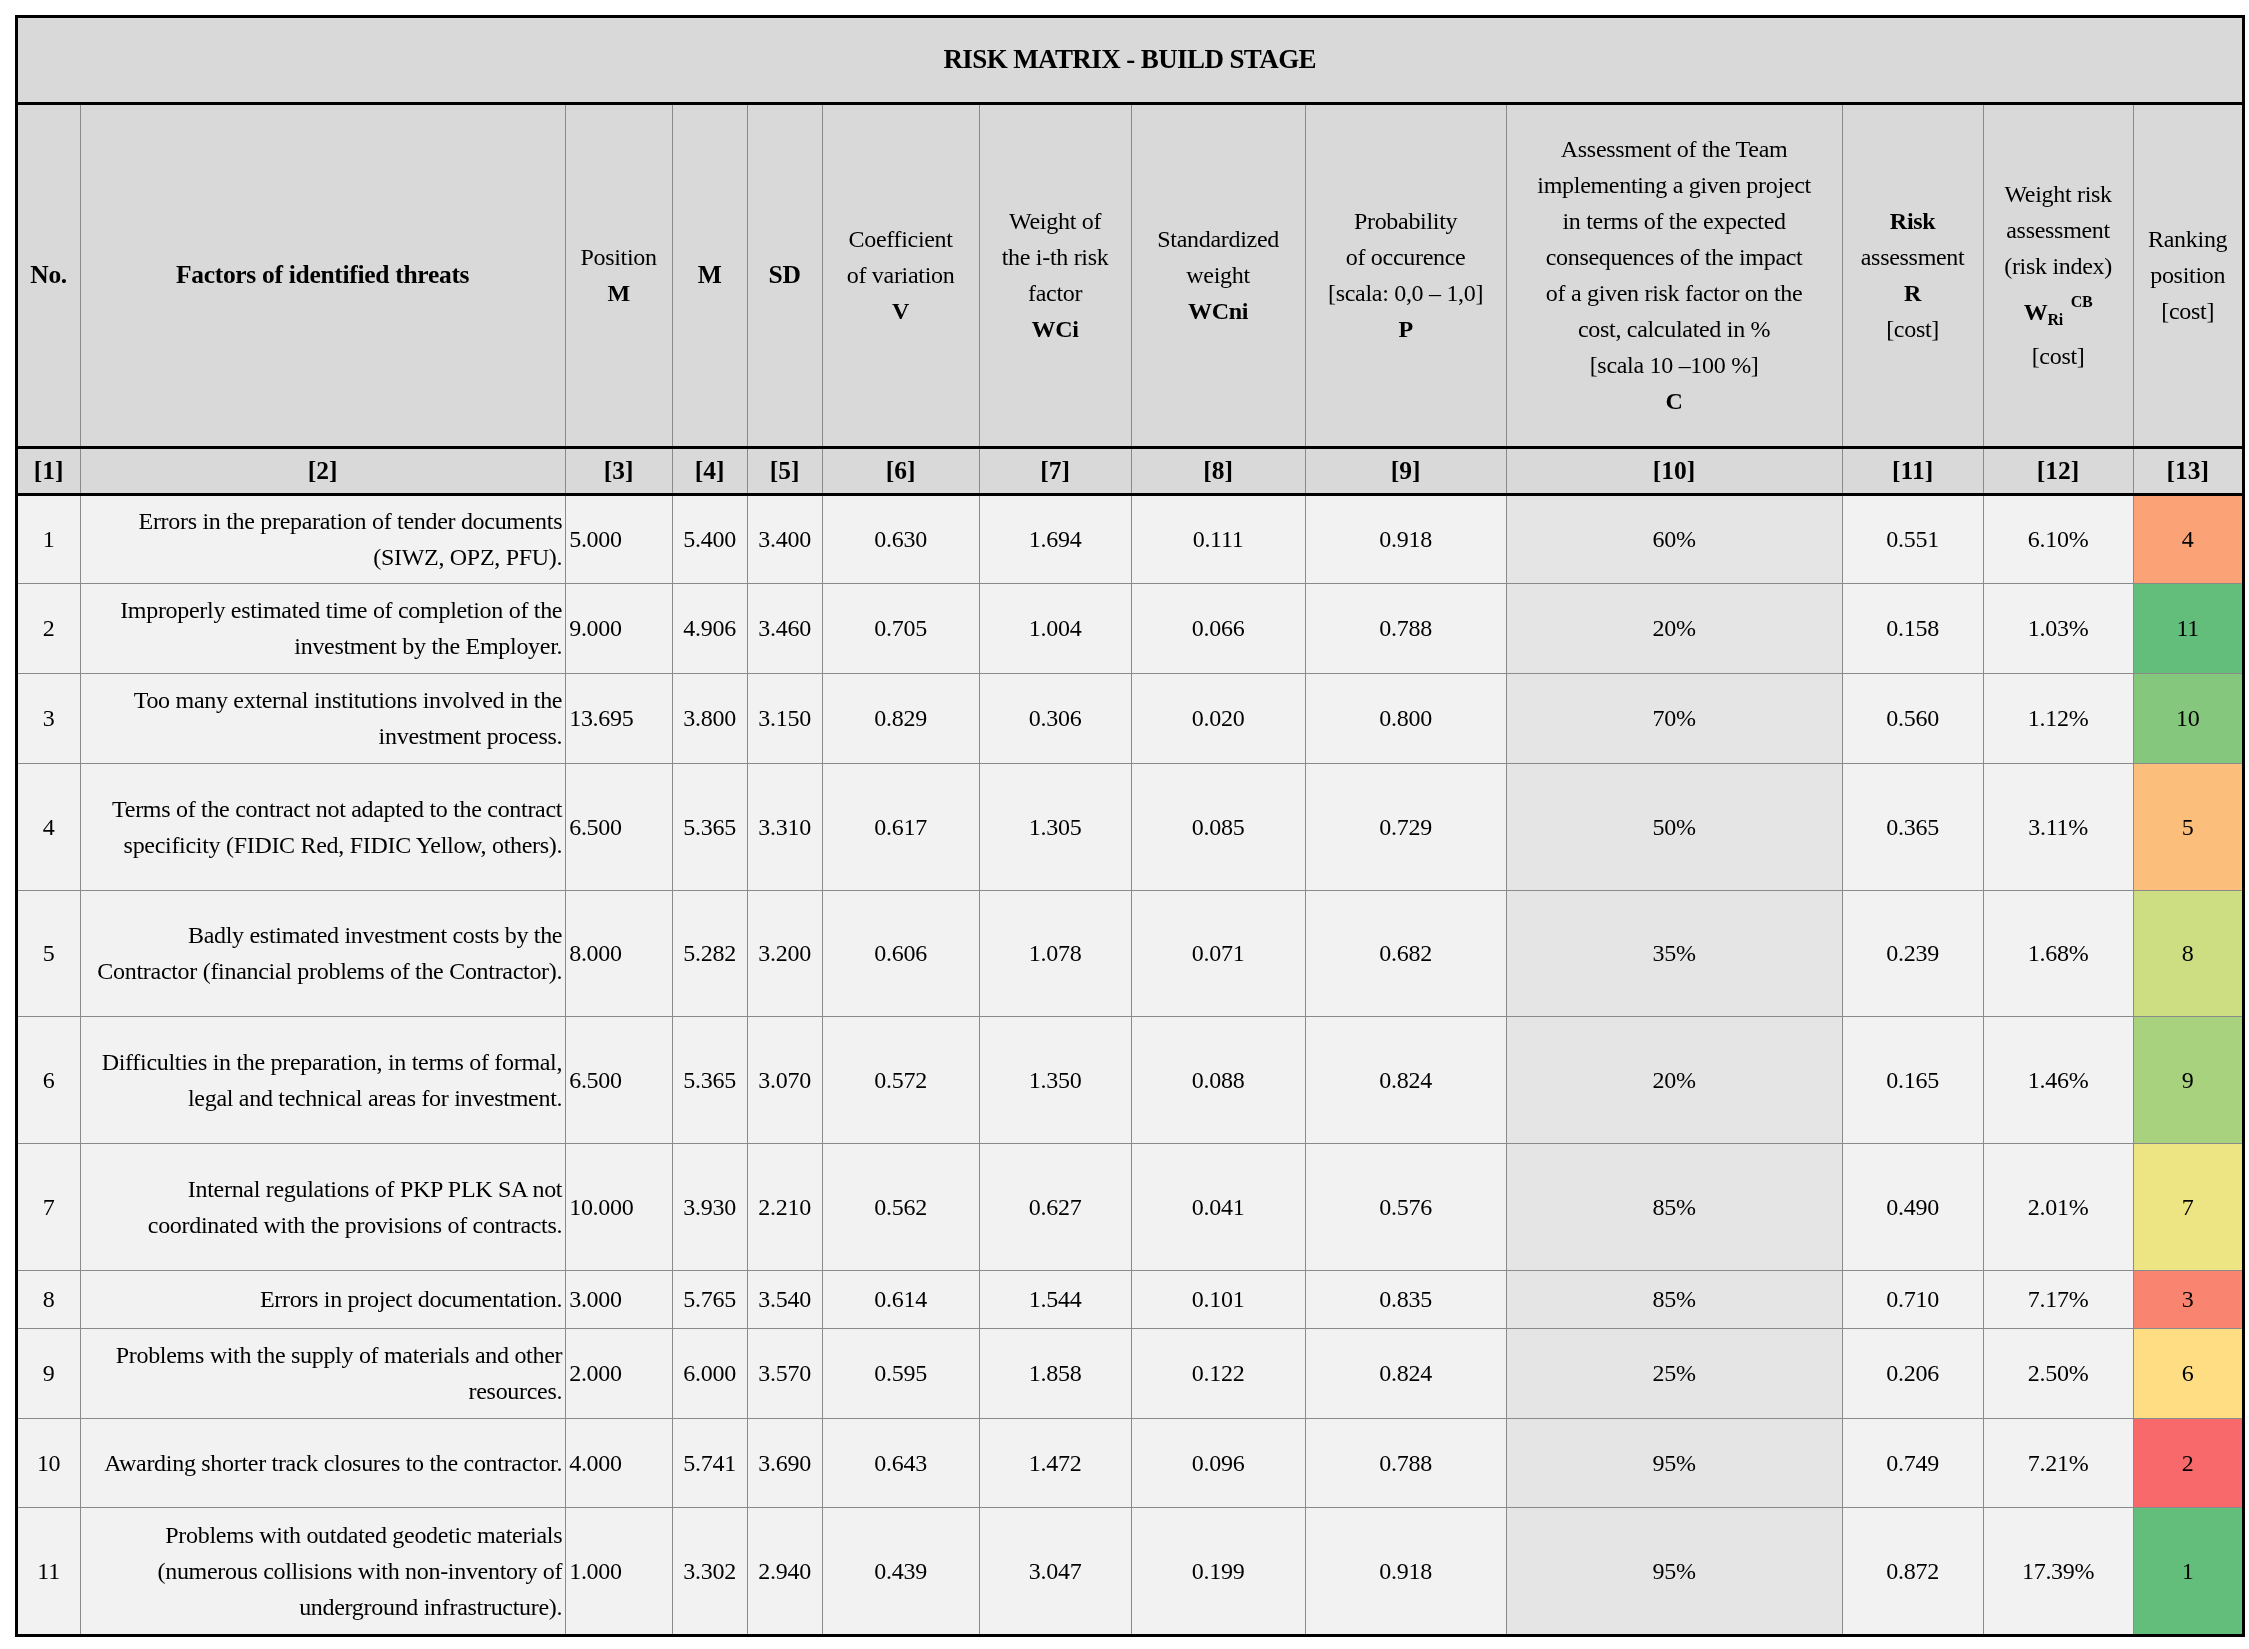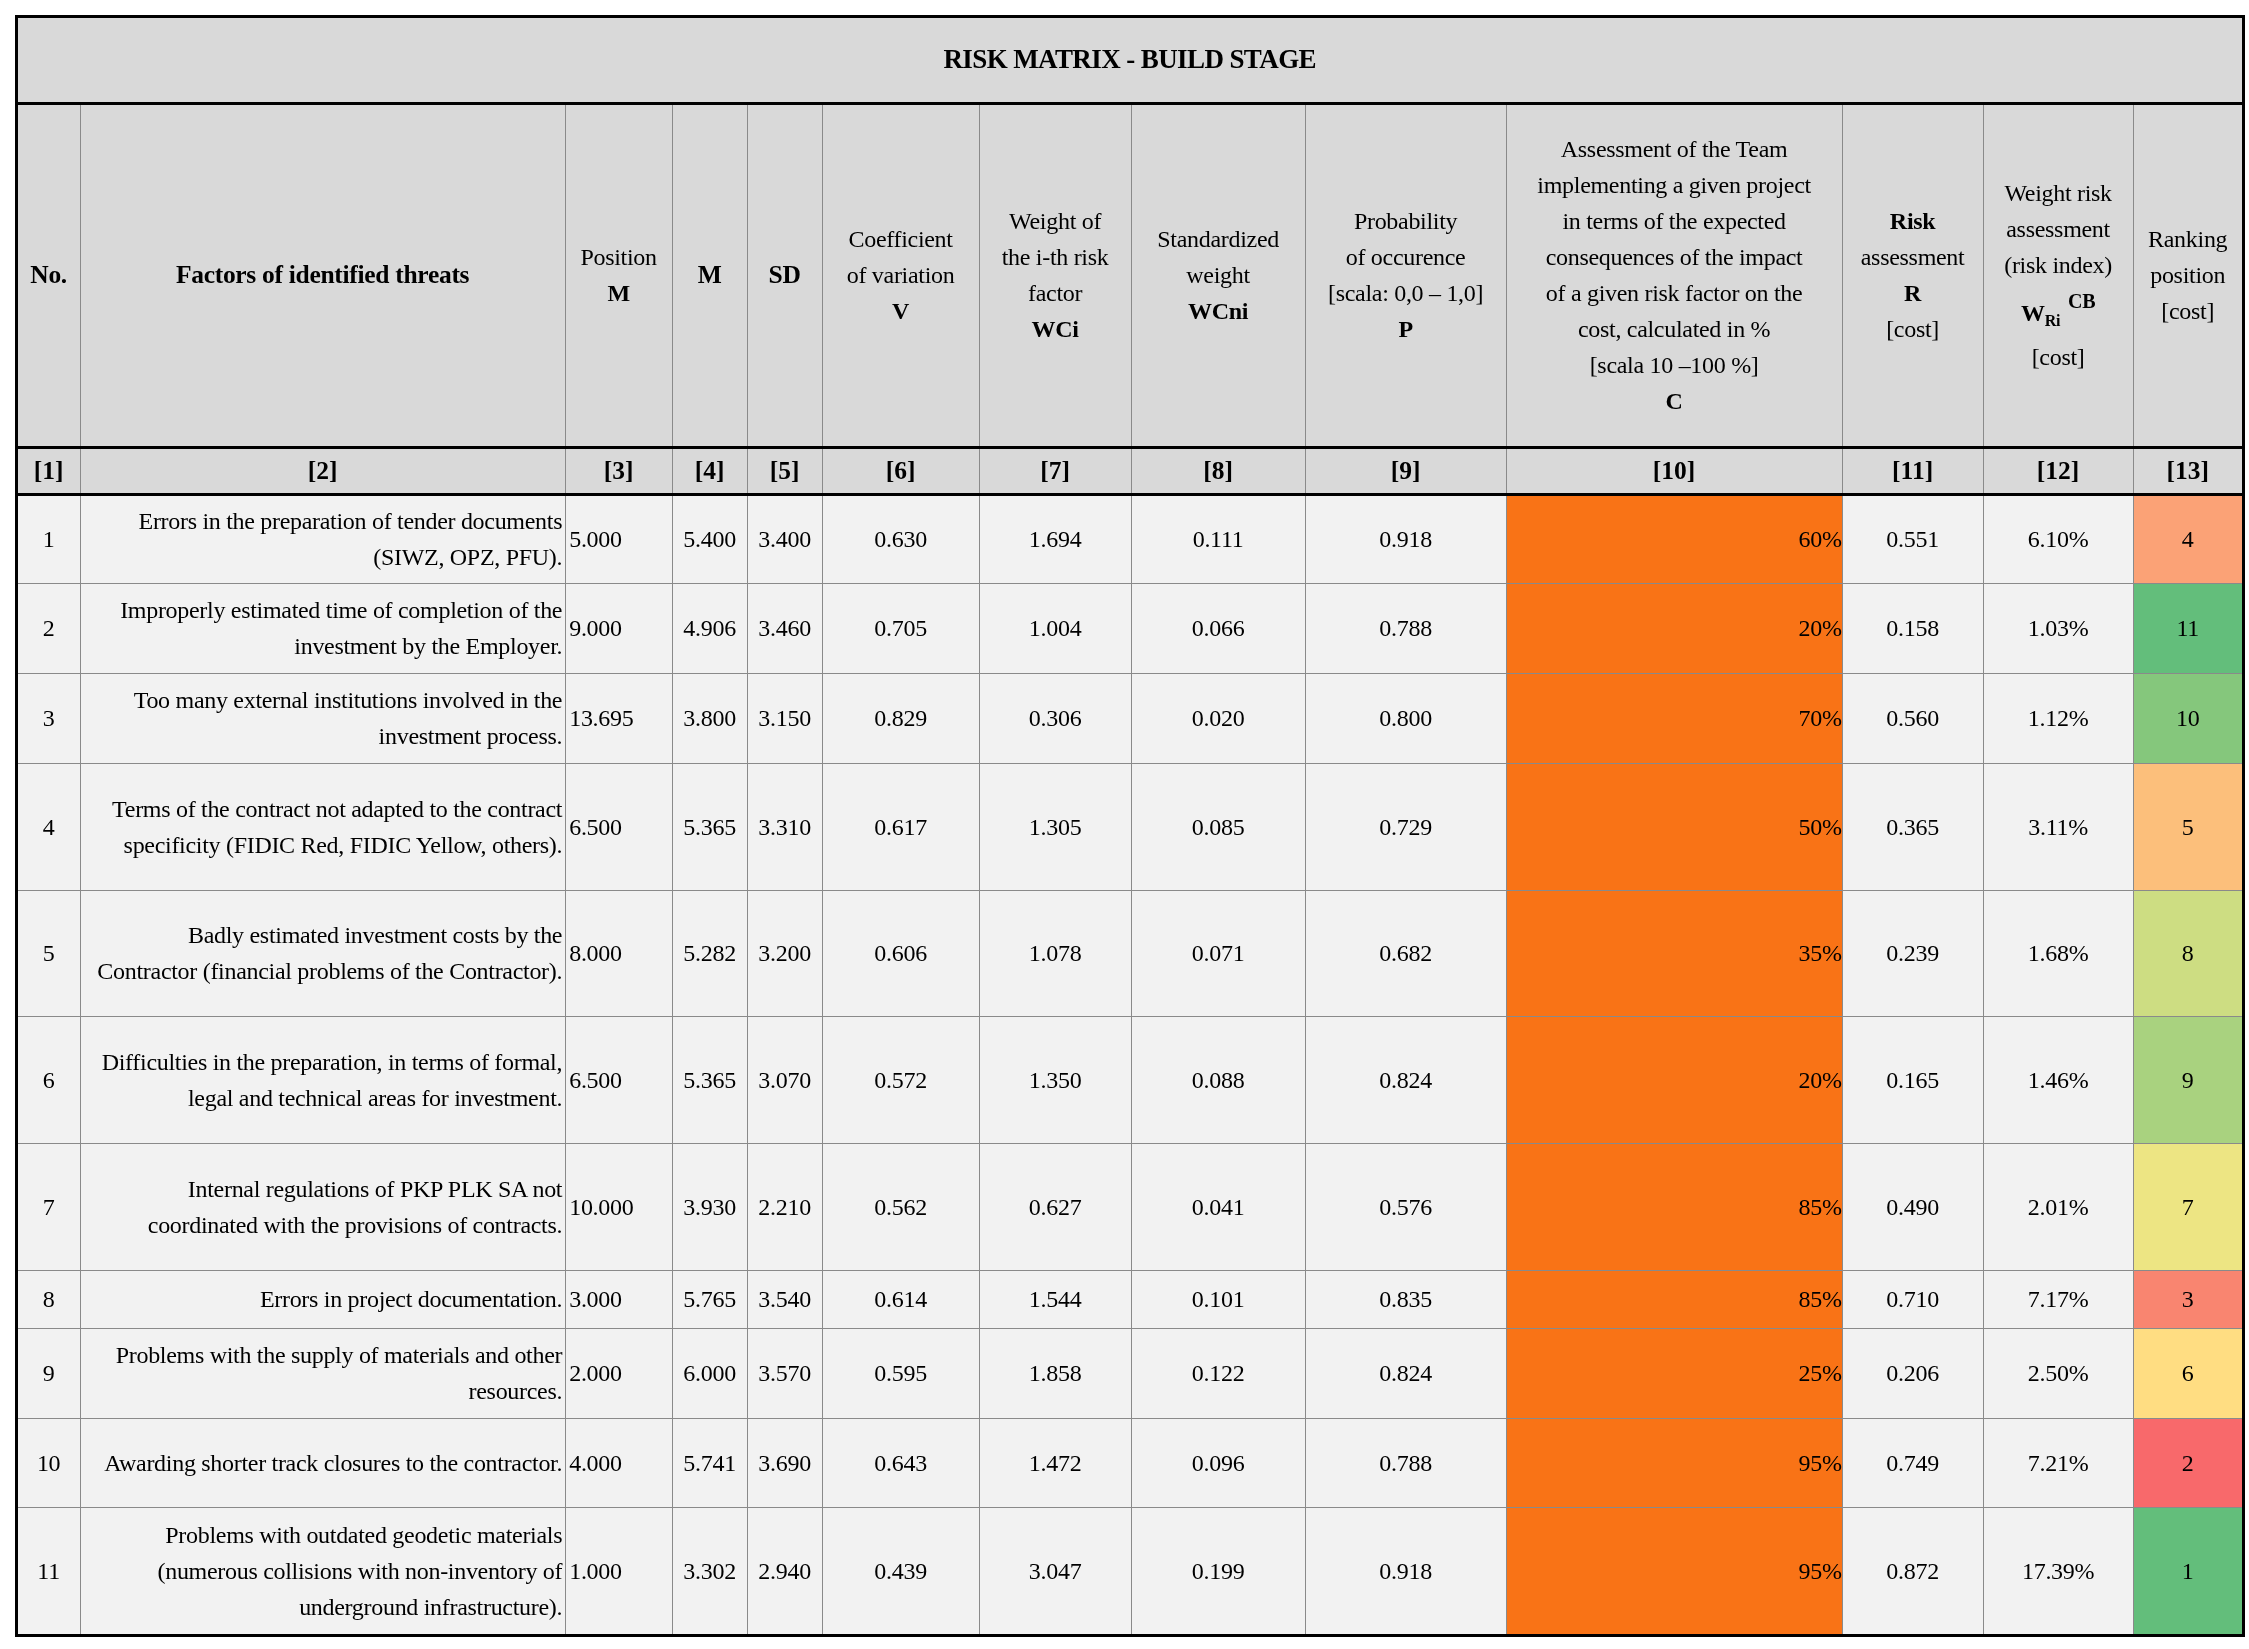--- a/index.html
+++ b/index.html
@@ -61,21 +61,21 @@
   }
   tr.header-row .sym {
     font-weight: bold;
     display: block;
   }
   tr.header-row .wri sub {
     font-size: 16px;
     vertical-align: -4.9px;
   }
   tr.header-row .wri sup {
-    font-size: 20px;
+    font-size: 16px;
     vertical-align: 13.4px;
     margin-left: 8px;
   }
   
   tr.index-row td {
     background: #D9D9D9;
     height: 47px;
     font-weight: bold;
     font-size: 25.5px;
     border-bottom: 3.6px solid #000;
@@ -94,22 +94,21 @@
   }
   tr.data-row td.left-num {
     text-align: left;
     padding-left: 3.6px;
   }
   tr.data-row td.tight {
     text-align: center;
     padding: 0 1.2px;
   }
   tr.data-row td.col-c {
-    background: #f97316;
-    text-align: right;
+    background: #e5e5e5;
   }
   tr.data-row td.rank {
     color: #000;
   }
   
   table.matrix tr > *:first-child { border-left: none; }
   table.matrix tr > *:last-child { border-right: none; }
   table.matrix tr:last-child td { border-bottom: none; }
 </style>
 </head>

